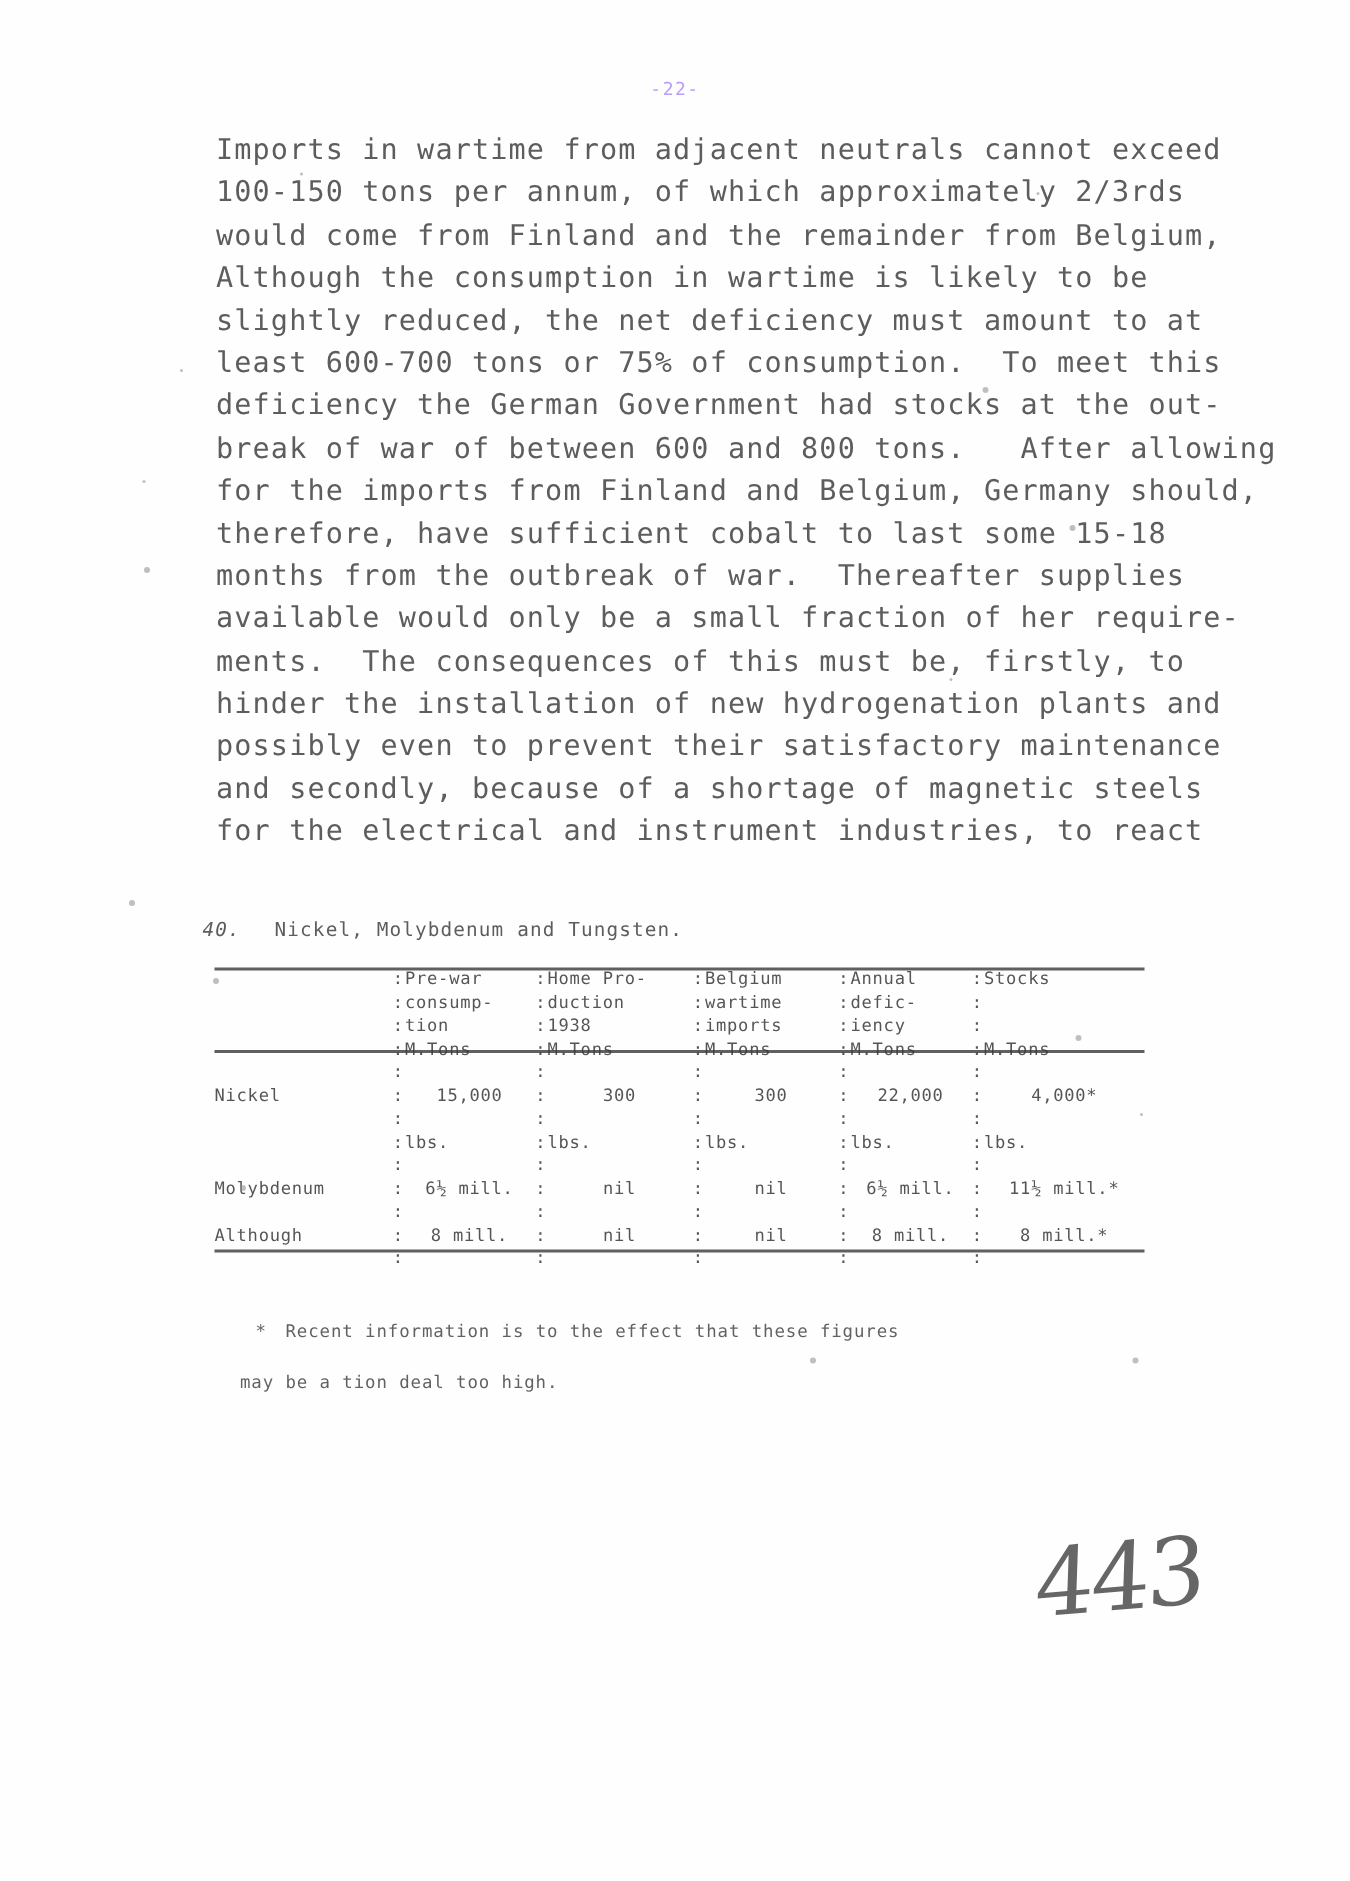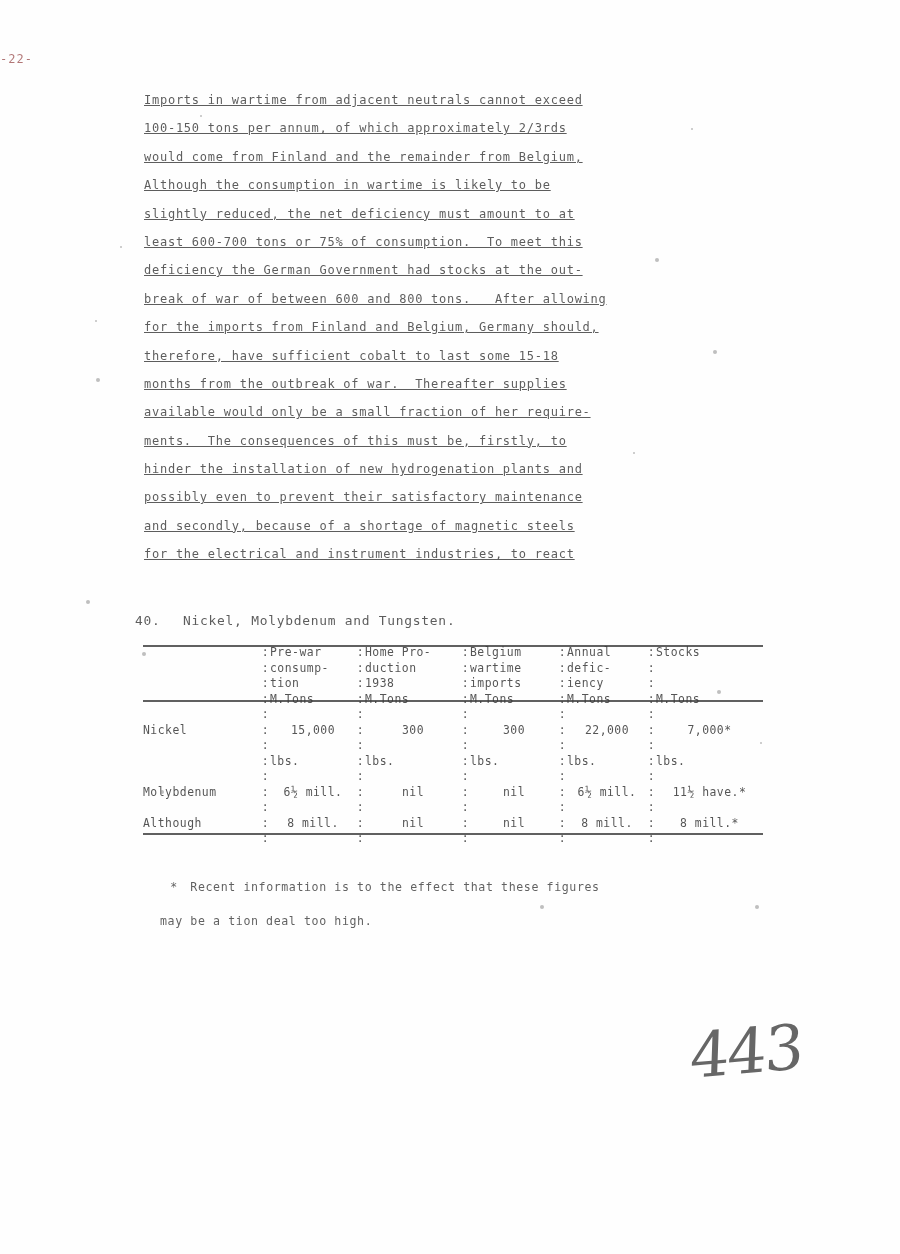--- a/index.html
+++ b/index.html
@@ -41,48 +41,48 @@
     color: #3a3a3a;
     white-space: pre;
     opacity: .82;
   }
 
   #page-number {
     position: absolute;
     top: 52px;
     left: 0;
     width: 900px;
+    text-align: center;
     font-size: 12px;
     letter-spacing: 1px;
-    color: #7f1d1d;
+    color: #8b5cf6;
     opacity: .6;
   }
 
   #body-text {
     position: absolute;
     left: 144px;
     top: 86px;
     width: 560px;
   }
   #body-text .line {
     height: 28.4px;
     line-height: 28.4px;
-    font-size: 12px;
+    font-size: 19px;
     letter-spacing: 0.75px;
-    text-decoration: underline;
   }
 
   #section-heading {
     position: absolute;
     left: 101px;
     top: 598px;
     font-size: 12.9px;
     letter-spacing: 0.75px;
   }
-  #section-heading .num { display: inline-block; width: 48px; }
+  #section-heading .num { display: inline-block; width: 48px; font-style: italic; }
 
   
   #data-table {
     position: absolute;
     left: 143px;
     top: 645px;
     width: 620px;
   }
   table.doc {
     border-collapse: collapse;
@@ -317,21 +317,21 @@
               <span>:</span>
             </td>
             <td class="numcell">300</td>
             <td class="vrule">
               <span>:</span>
             </td>
             <td class="numcell">22,000</td>
             <td class="vrule">
               <span>:</span>
             </td>
-            <td class="numcell">7,000*</td>
+            <td class="numcell">4,000*</td>
           </tr>
           <tr>
             <td style="height: 8px;">&nbsp;</td>
             <td class="vrule">
               <span>:</span>
             </td>
             <td>&nbsp;</td>
             <td class="vrule">
               <span>:</span>
             </td>
@@ -409,21 +409,21 @@
               <span>:</span>
             </td>
             <td class="numcell">nil</td>
             <td class="vrule">
               <span>:</span>
             </td>
             <td class="numcell">6½ mill.</td>
             <td class="vrule">
               <span>:</span>
             </td>
-            <td class="numcell">11½ have.*</td>
+            <td class="numcell">11½ mill.*</td>
           </tr>
           <tr>
             <td style="height: 6px;">&nbsp;</td>
             <td class="vrule">
               <span>:</span>
             </td>
             <td>&nbsp;</td>
             <td class="vrule">
               <span>:</span>
             </td>

